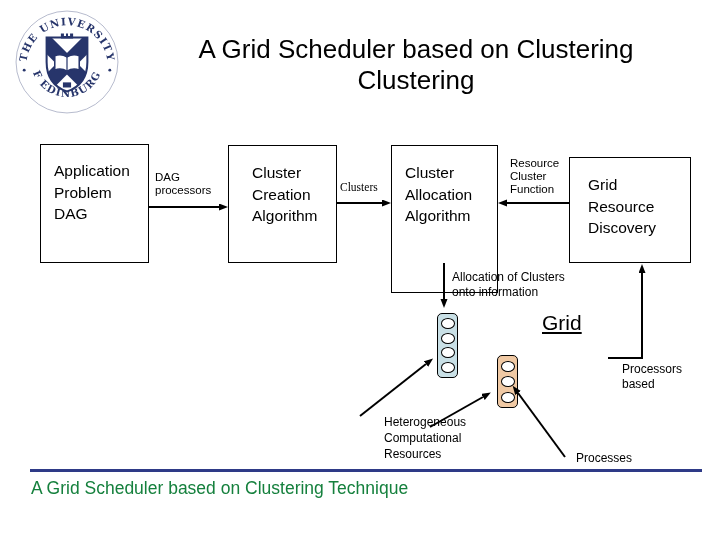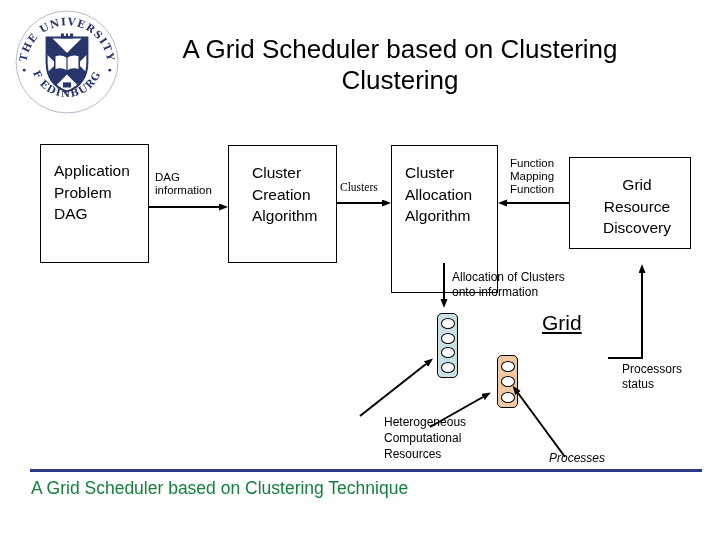--- a/index.html
+++ b/index.html
@@ -2,39 +2,39 @@
 <html><head>
 <meta charset="utf-8">
 <style>
   html,body{margin:0;padding:0;background:#888;}
   #slide{
     position:relative;width:720px;height:540px;background:#ffffff;
     font-family:"Liberation Sans",sans-serif;color:#000;overflow:hidden;
   }
   .abs{position:absolute;}
   
-  #title{left:120px;top:34px;width:560px;text-align:center;
+  #title{left:136px;top:34px;width:560px;text-align:center;
          font-size:26px;line-height:31px;color:#000;}
   
   .flowbox{background:#fff;border:1px solid #000;box-sizing:border-box;
            font-size:15.5px;line-height:21.5px;}
   #box-app {left:40px; top:144px;width:109px;height:119px;padding:15px 6px 0 13px;}
   #box-create{left:228px;top:145px;width:109px;height:118px;padding:16px 6px 0 23px;}
   #box-alloc {left:391px;top:145px;width:107px;height:148px;padding:16px 6px 0 13px;}
-  #box-grd  {left:569px;top:157px;width:122px;height:92px;padding:16px 4px 0 18px;text-align:center;}
+  #box-grd  {left:569px;top:157px;width:122px;height:106px;padding:16px 4px 0 18px;}
   
   .lbl{font-size:11.5px;line-height:13px;color:#000;}
   #lbl-daginfo {left:155px;top:171px;width:72px;}
   #lbl-clusters{left:340px;top:181px;width:60px;font-family:Liberation Serif, serif;}
   #lbl-resmap  {left:510px;top:157px;width:62px;}
   #lbl-allocation{left:452px;top:270px;width:120px;font-size:12px;line-height:15px;}
   #lbl-grid{left:542px;top:311px;font-size:21px;line-height:24px;text-decoration:underline;}
   #lbl-procstatus{left:622px;top:362px;width:72px;font-size:12px;line-height:15px;}
   #lbl-hetero{left:336px;top:414px;width:104px;font-size:12px;line-height:16px;margin-left:48px;}
-  #lbl-processes{left:549px;top:451px;font-size:12px;line-height:14px;font-style:italic;}
+  #lbl-processes{left:576px;top:451px;font-size:12px;line-height:14px;}
   
   .cluster{border:1px solid #000;border-radius:5px;box-sizing:border-box;
            display:flex;flex-direction:column;justify-content:space-evenly;align-items:center;}
   #cluster-blue  {left:437px;top:313px;width:21px;height:65px;background:#c9e0e6;}
   #cluster-orange{left:497px;top:355px;width:21px;height:53px;background:#f0c9a4;}
   .oval{width:14px;height:11px;background:#fff;border:1px solid #000;border-radius:50%;box-sizing:border-box;}
   
   #footer-line{left:30px;top:469px;width:672px;height:3px;background:#2e3a87;}
   #footer-text{left:31px;top:478px;font-size:17.5px;color:#15803d;}
   
@@ -81,26 +81,26 @@
   <div id="title" class="abs">
     <div>A Grid Scheduler based on Clustering</div>
     <div>Clustering</div>
   </div>
 
   <div id="box-app" class="abs flowbox">Application Problem DAG</div>
   <div id="box-create" class="abs flowbox">Cluster Creation Algorithm</div>
   <div id="box-alloc" class="abs flowbox">Cluster Allocation Algorithm</div>
   <div id="box-grd" class="abs flowbox">Grid Resource Discovery</div>
 
-  <div id="lbl-daginfo" class="abs lbl">DAG information</div>
+  <div id="lbl-daginfo" class="abs lbl">DAG processors</div>
   <div id="lbl-clusters" class="abs lbl">Clusters</div>
-  <div id="lbl-resmap" class="abs lbl">Function Mapping Function</div>
+  <div id="lbl-resmap" class="abs lbl">Resource Cluster Function</div>
   <div id="lbl-allocation" class="abs lbl">Allocation of Clusters onto information</div>
   <div id="lbl-grid" class="abs">Grid</div>
-  <div id="lbl-procstatus" class="abs lbl">Processors status</div>
+  <div id="lbl-procstatus" class="abs lbl">Processors based</div>
   <div id="lbl-hetero" class="abs lbl">Heterogeneous Computational Resources</div>
   <div id="lbl-processes" class="abs lbl">Processes</div>
 
   <div id="cluster-blue" class="abs cluster">
     <div class="oval"></div>
     <div class="oval"></div>
     <div class="oval"></div>
     <div class="oval"></div>
   </div>
   <div id="cluster-orange" class="abs cluster">

